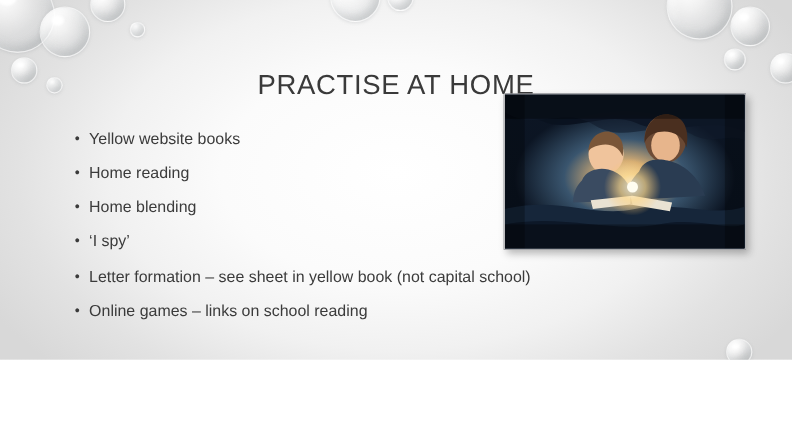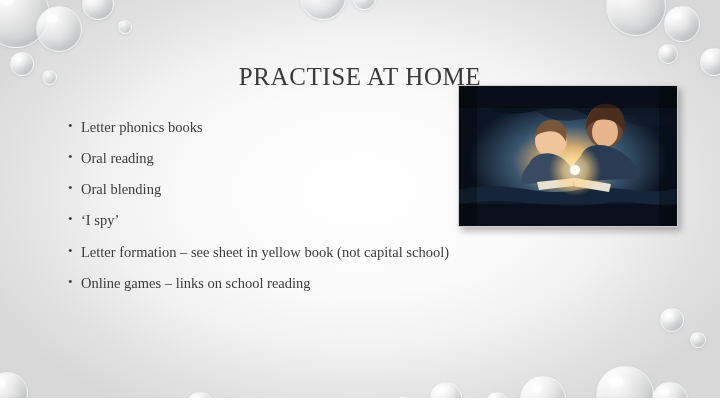--- a/index.html
+++ b/index.html
@@ -8,25 +8,24 @@
   }
   body {
     width: 720px;
     height: 405px;
     overflow: hidden;
     font-family: "Liberation Sans", sans-serif;
   }
   .slide {
     position: relative;
     width: 720px;
-    height: 398px;
+    height: 327px;
     background:
       radial-gradient(ellipse 420px 260px at 50% 48%, #ffffff 0%, #fbfbfb 38%, #f1f1f1 62%, #e2e2e2 82%, #d8d8d8 100%);
     overflow: hidden;
-    font-family: Liberation Serif, serif;
   }
   
   .bubbles {
     position: absolute;
     inset: 0;
     pointer-events: none;
   }
   .bub {
     position: absolute;
     border-radius: 50%;
@@ -134,29 +133,29 @@
     <div class="bub" style="left:186px; top:392px; width:26px; height:26px;"></div>
     <div class="bub" style="left:150px; top:398px; width:14px; height:14px;"></div>
     <div class="bub" style="left:-14px; top:372px; width:40px; height:40px;"></div>
   </div>
 
   <div class="title">Practise at home</div>
 
   <div class="bullets">
     <div class="bullet">
       <span class="dot">•</span>
-      <span class="txt">Letter phonics books</span>
-    </div>
-    <div class="bullet">
-      <span class="dot">•</span>
-      <span class="txt">Oral reading</span>
-    </div>
-    <div class="bullet">
-      <span class="dot">•</span>
-      <span class="txt">Oral blending</span>
+      <span class="txt">Yellow website books</span>
+    </div>
+    <div class="bullet">
+      <span class="dot">•</span>
+      <span class="txt">Home reading</span>
+    </div>
+    <div class="bullet">
+      <span class="dot">•</span>
+      <span class="txt">Home blending</span>
     </div>
     <div class="bullet">
       <span class="dot">•</span>
       <span class="txt">‘I spy’</span>
     </div>
     <div class="bullet">
       <span class="dot">•</span>
       <span class="txt">Letter formation – see sheet in yellow book (not capital school)</span>
     </div>
     <div class="bullet">

